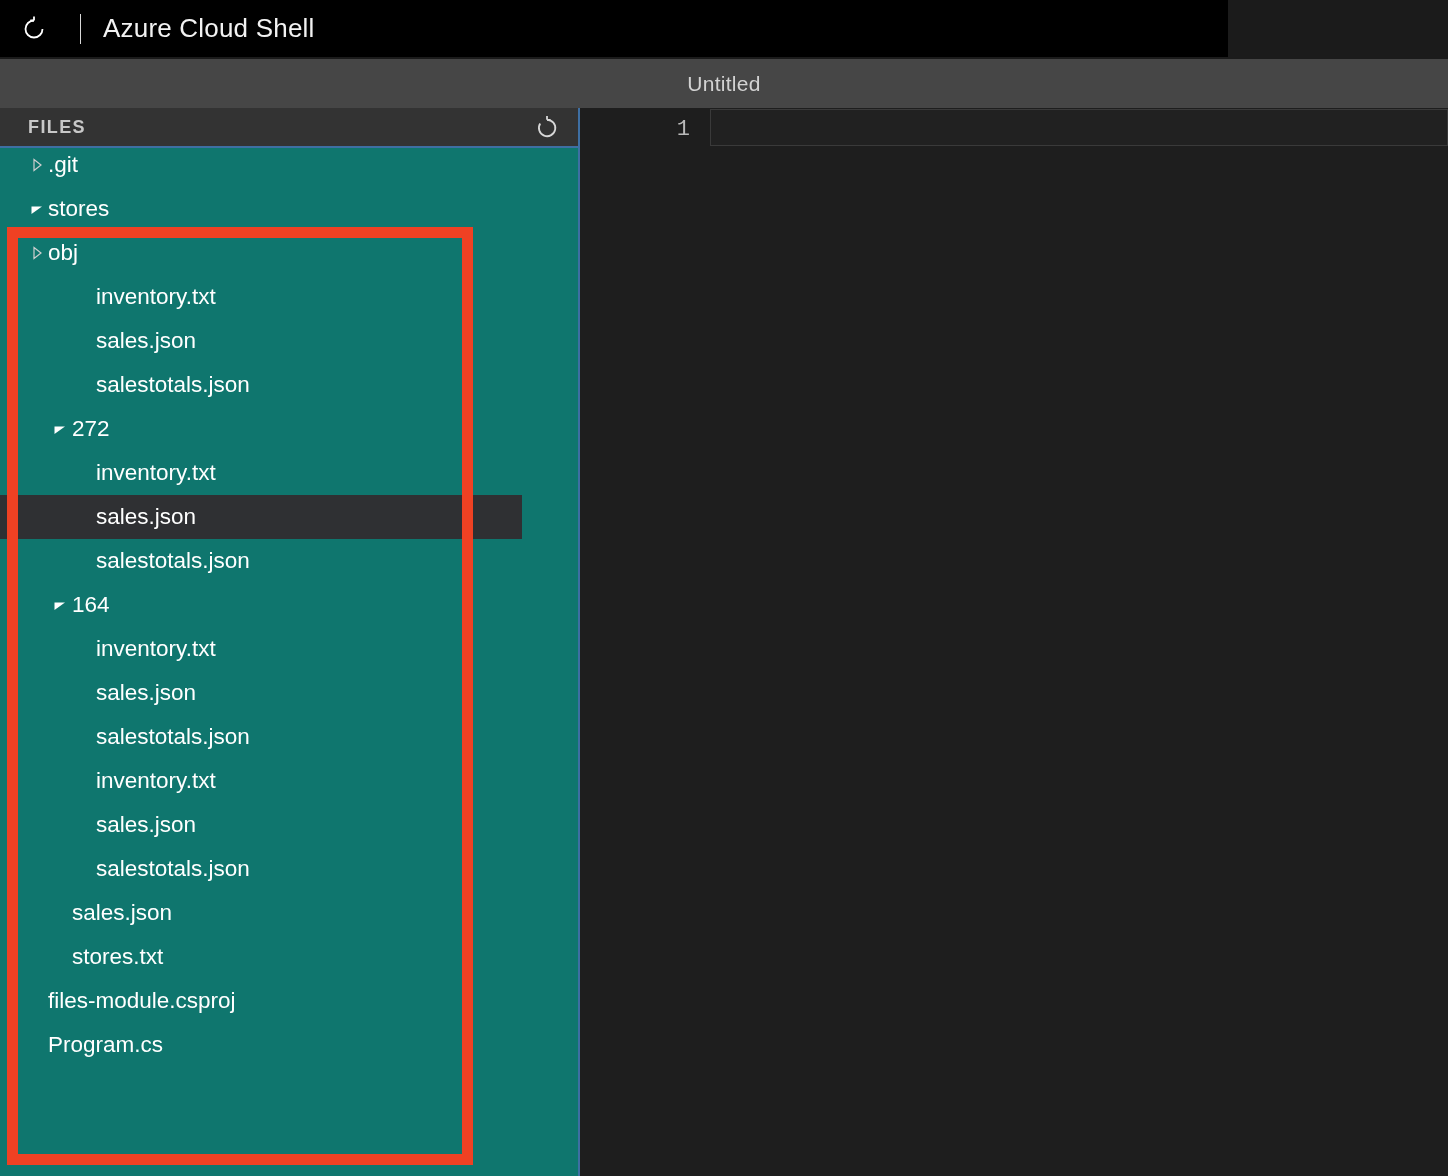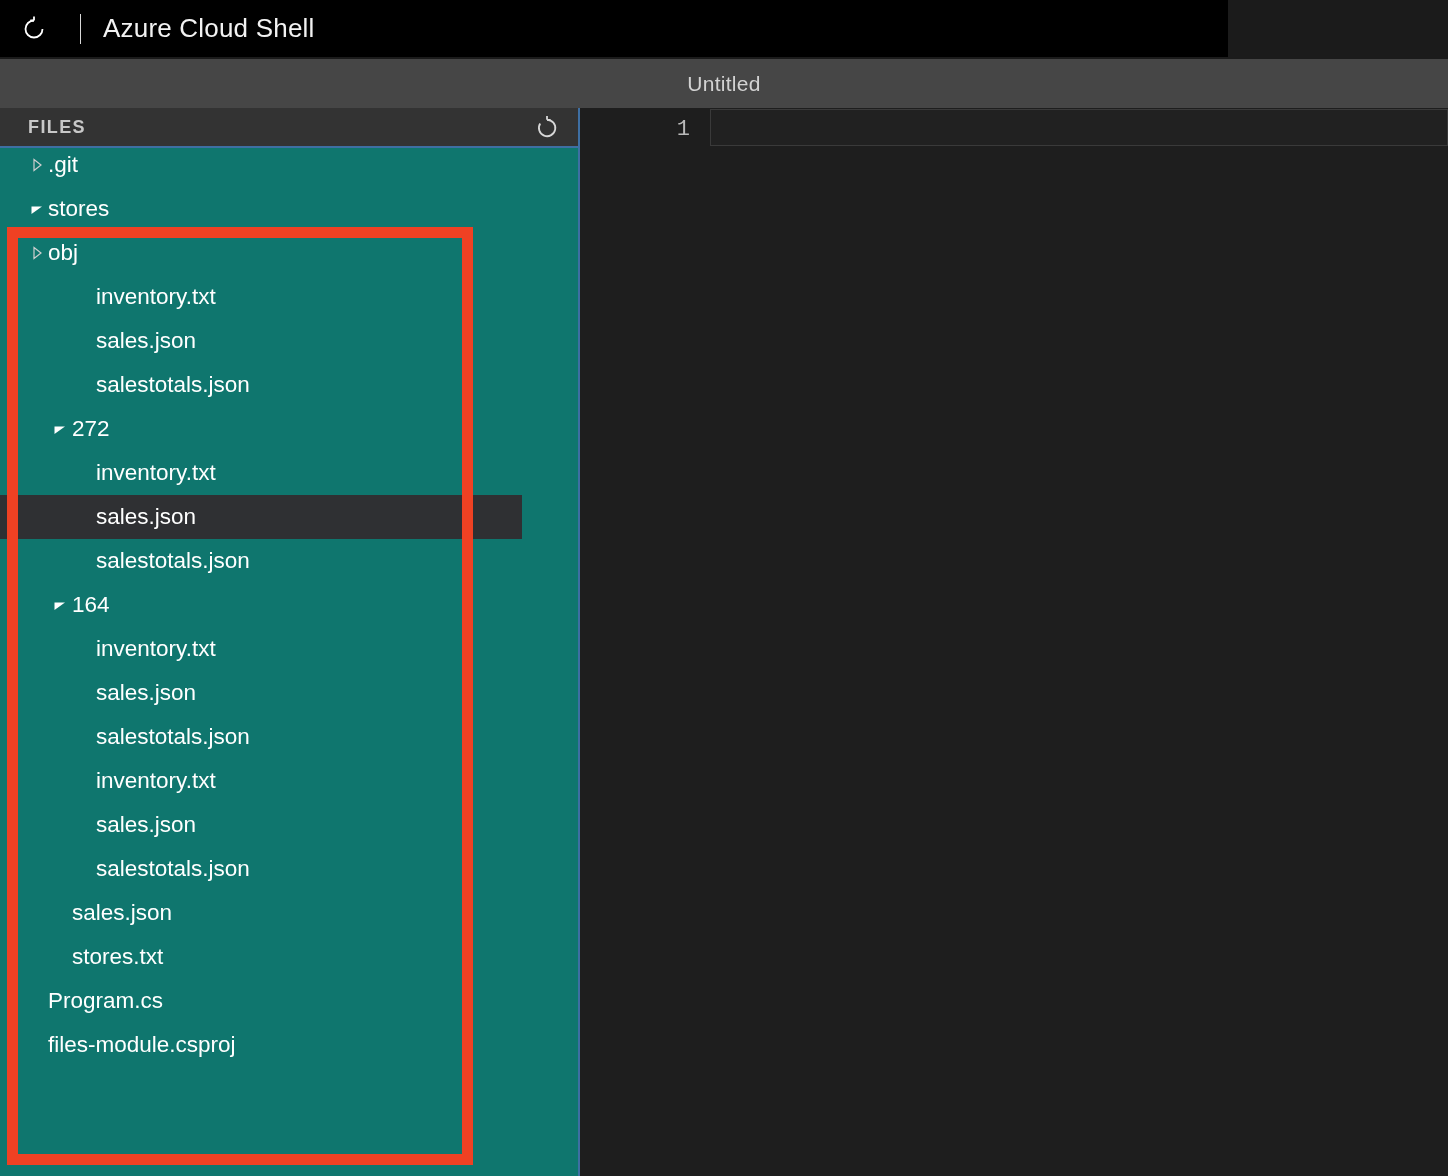--- a/index.html
+++ b/index.html
@@ -287,23 +287,23 @@
         <div class="tree-row">
           <span class="tree-label" style="left: 96px;">salestotals.json</span>
         </div>
         <div class="tree-row">
           <span class="tree-label" style="left: 72px;">sales.json</span>
         </div>
         <div class="tree-row">
           <span class="tree-label" style="left: 72px;">stores.txt</span>
         </div>
         <div class="tree-row">
+          <span class="tree-label" style="left: 48px;">files-module.csproj</span>
+        </div>
+        <div class="tree-row">
           <span class="tree-label" style="left: 48px;">Program.cs</span>
-        </div>
-        <div class="tree-row">
-          <span class="tree-label" style="left: 48px;">files-module.csproj</span>
         </div>
       </div>
   </div>
 
   <div class="annotation-box"></div>
 
 </div>
 
 </body></html>

